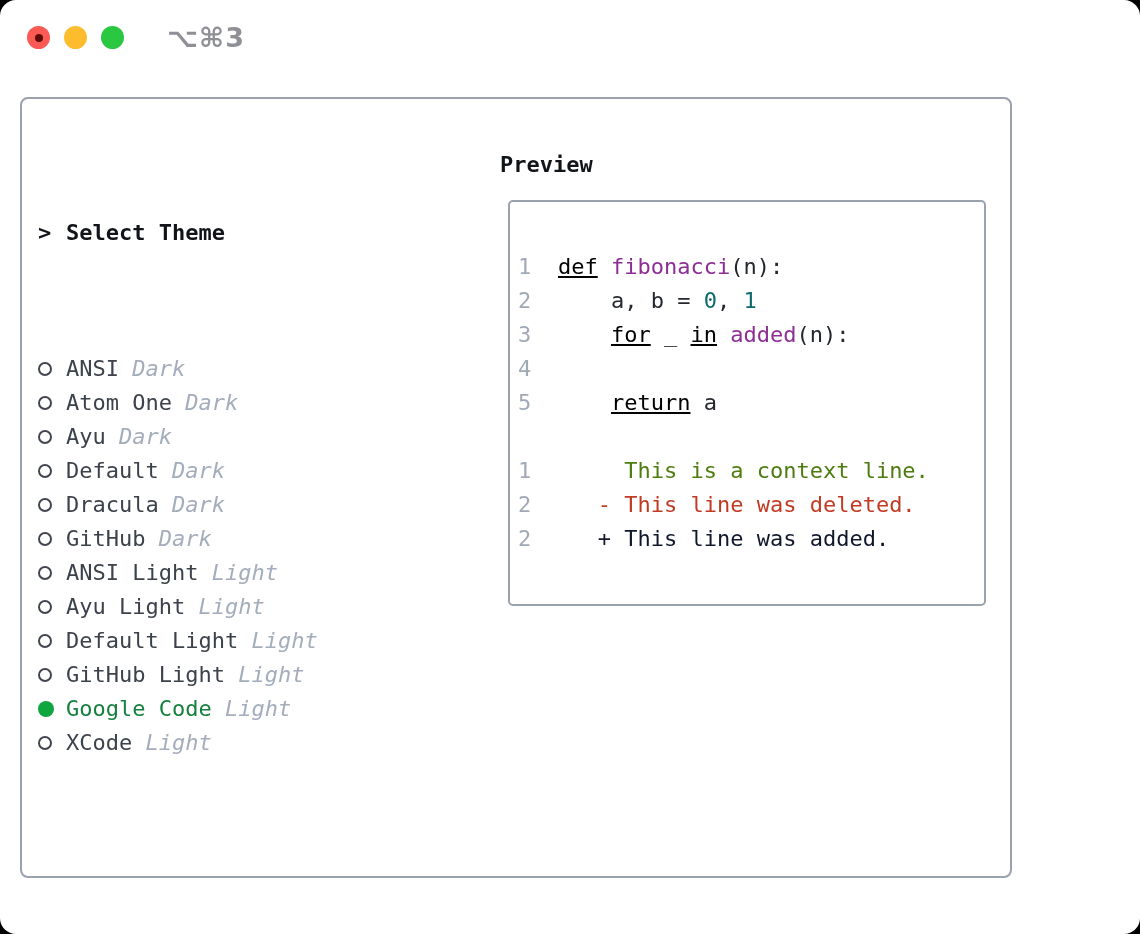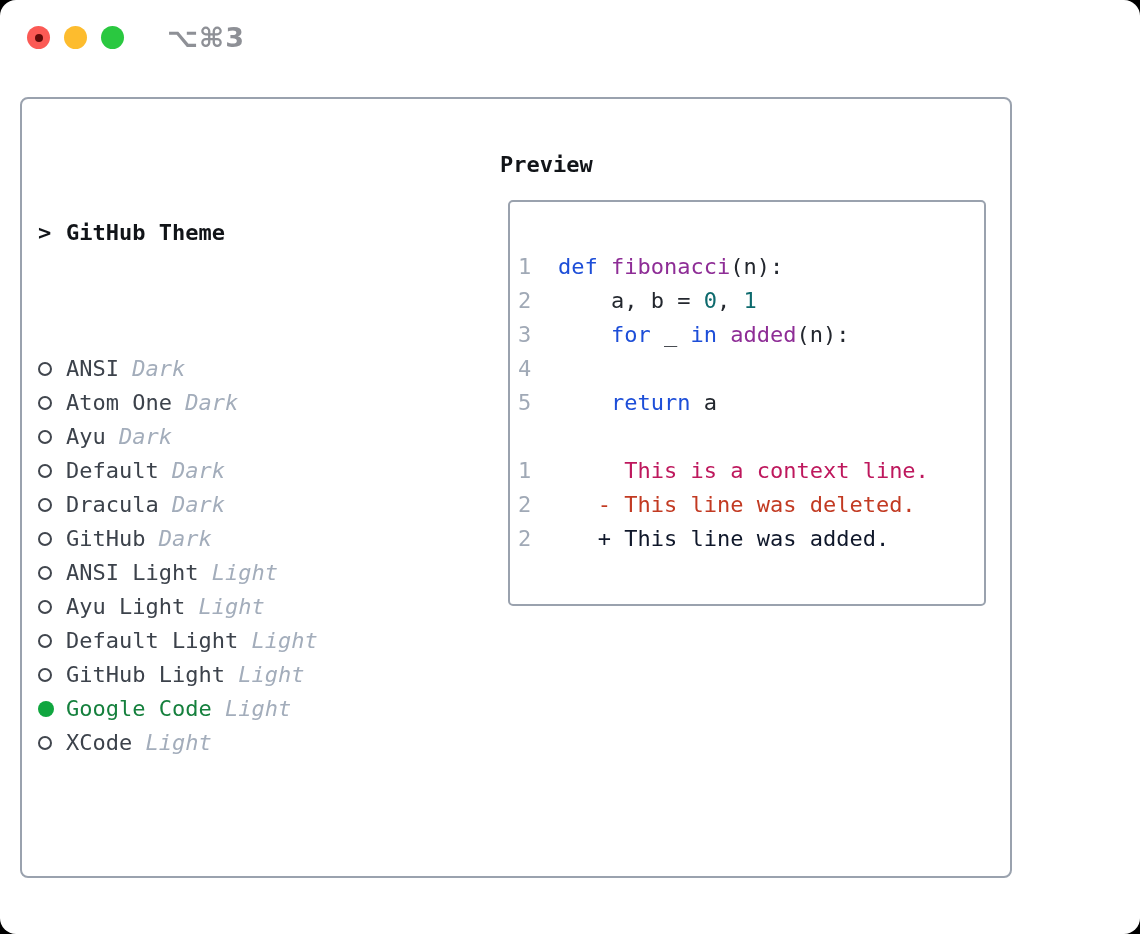--- a/index.html
+++ b/index.html
@@ -40,45 +40,45 @@
   .preview-title { position:absolute; left:478px; top:49px; height:34px; line-height:34px;
                    font-size:22px; font-weight:bold; color:#111418;text-align:right; }
   .preview-box {
     position:absolute; left:486px; top:101px; width:478px; height:406px;
     border:2px solid #9aa2ae; border-radius:5px; background:#fff; overflow:hidden;
   }
   .preview-inner { padding:48px 0 0 8px; font-size:22px; line-height:34px; }
   .pline { display:flex; height:34px; white-space:pre; }
   .lnum { display:inline-block; width:40px; flex:none; color:#a0a9b6; }
   .seg-plain { color:#23272e; }
-  .seg-kw  { color:#1d4ed8; }
+  .seg-kw  { color:#000000;text-decoration:underline; }
   .seg-fn  { color:#8e2d96; }
   .seg-lit { color:#0d6a6d; }
-  .seg-ctx { color:#be185d; }
+  .seg-ctx { color:#4d7c0f; }
   .seg-del { color:#c23a22; }
   .seg-add { color:#0f172a; }
 </style>
 </head>
 <body>
 
 <div class="window">
 
   <div class="titlebar">
     <span class="tl-dot tl-red"></span>
     <span class="tl-dot tl-yellow"></span>
     <span class="tl-dot tl-green"></span>
     <span class="shortcut">⌥⌘3</span>
   </div>
 
   <div class="content-box">
 
     <div class="pane-left">
       <div class="row hdr">
         <span class="marker">&gt;</span>
-        <span>GitHub Theme</span>
+        <span>Select Theme</span>
       </div>
 
       <div id="theme-list"><div class="row"><span class="marker"><span class="ring"></span></span><span class="theme-name">ANSI</span><span class="variant"> Dark</span></div><div class="row"><span class="marker"><span class="ring"></span></span><span class="theme-name">Atom One</span><span class="variant"> Dark</span></div><div class="row"><span class="marker"><span class="ring"></span></span><span class="theme-name">Ayu</span><span class="variant"> Dark</span></div><div class="row"><span class="marker"><span class="ring"></span></span><span class="theme-name">Default</span><span class="variant"> Dark</span></div><div class="row"><span class="marker"><span class="ring"></span></span><span class="theme-name">Dracula</span><span class="variant"> Dark</span></div><div class="row"><span class="marker"><span class="ring"></span></span><span class="theme-name">GitHub</span><span class="variant"> Dark</span></div><div class="row"><span class="marker"><span class="ring"></span></span><span class="theme-name">ANSI Light</span><span class="variant"> Light</span></div><div class="row"><span class="marker"><span class="ring"></span></span><span class="theme-name">Ayu Light</span><span class="variant"> Light</span></div><div class="row"><span class="marker"><span class="ring"></span></span><span class="theme-name">Default Light</span><span class="variant"> Light</span></div><div class="row"><span class="marker"><span class="ring"></span></span><span class="theme-name">GitHub Light</span><span class="variant"> Light</span></div><div class="row"><span class="marker"><span class="dot-sel"></span></span><span class="theme-name sel">Google Code</span><span class="variant"> Light</span></div><div class="row"><span class="marker"><span class="ring"></span></span><span class="theme-name">XCode</span><span class="variant"> Light</span></div></div>
 
       <div class="gap"></div>
 
       
 
       
 

